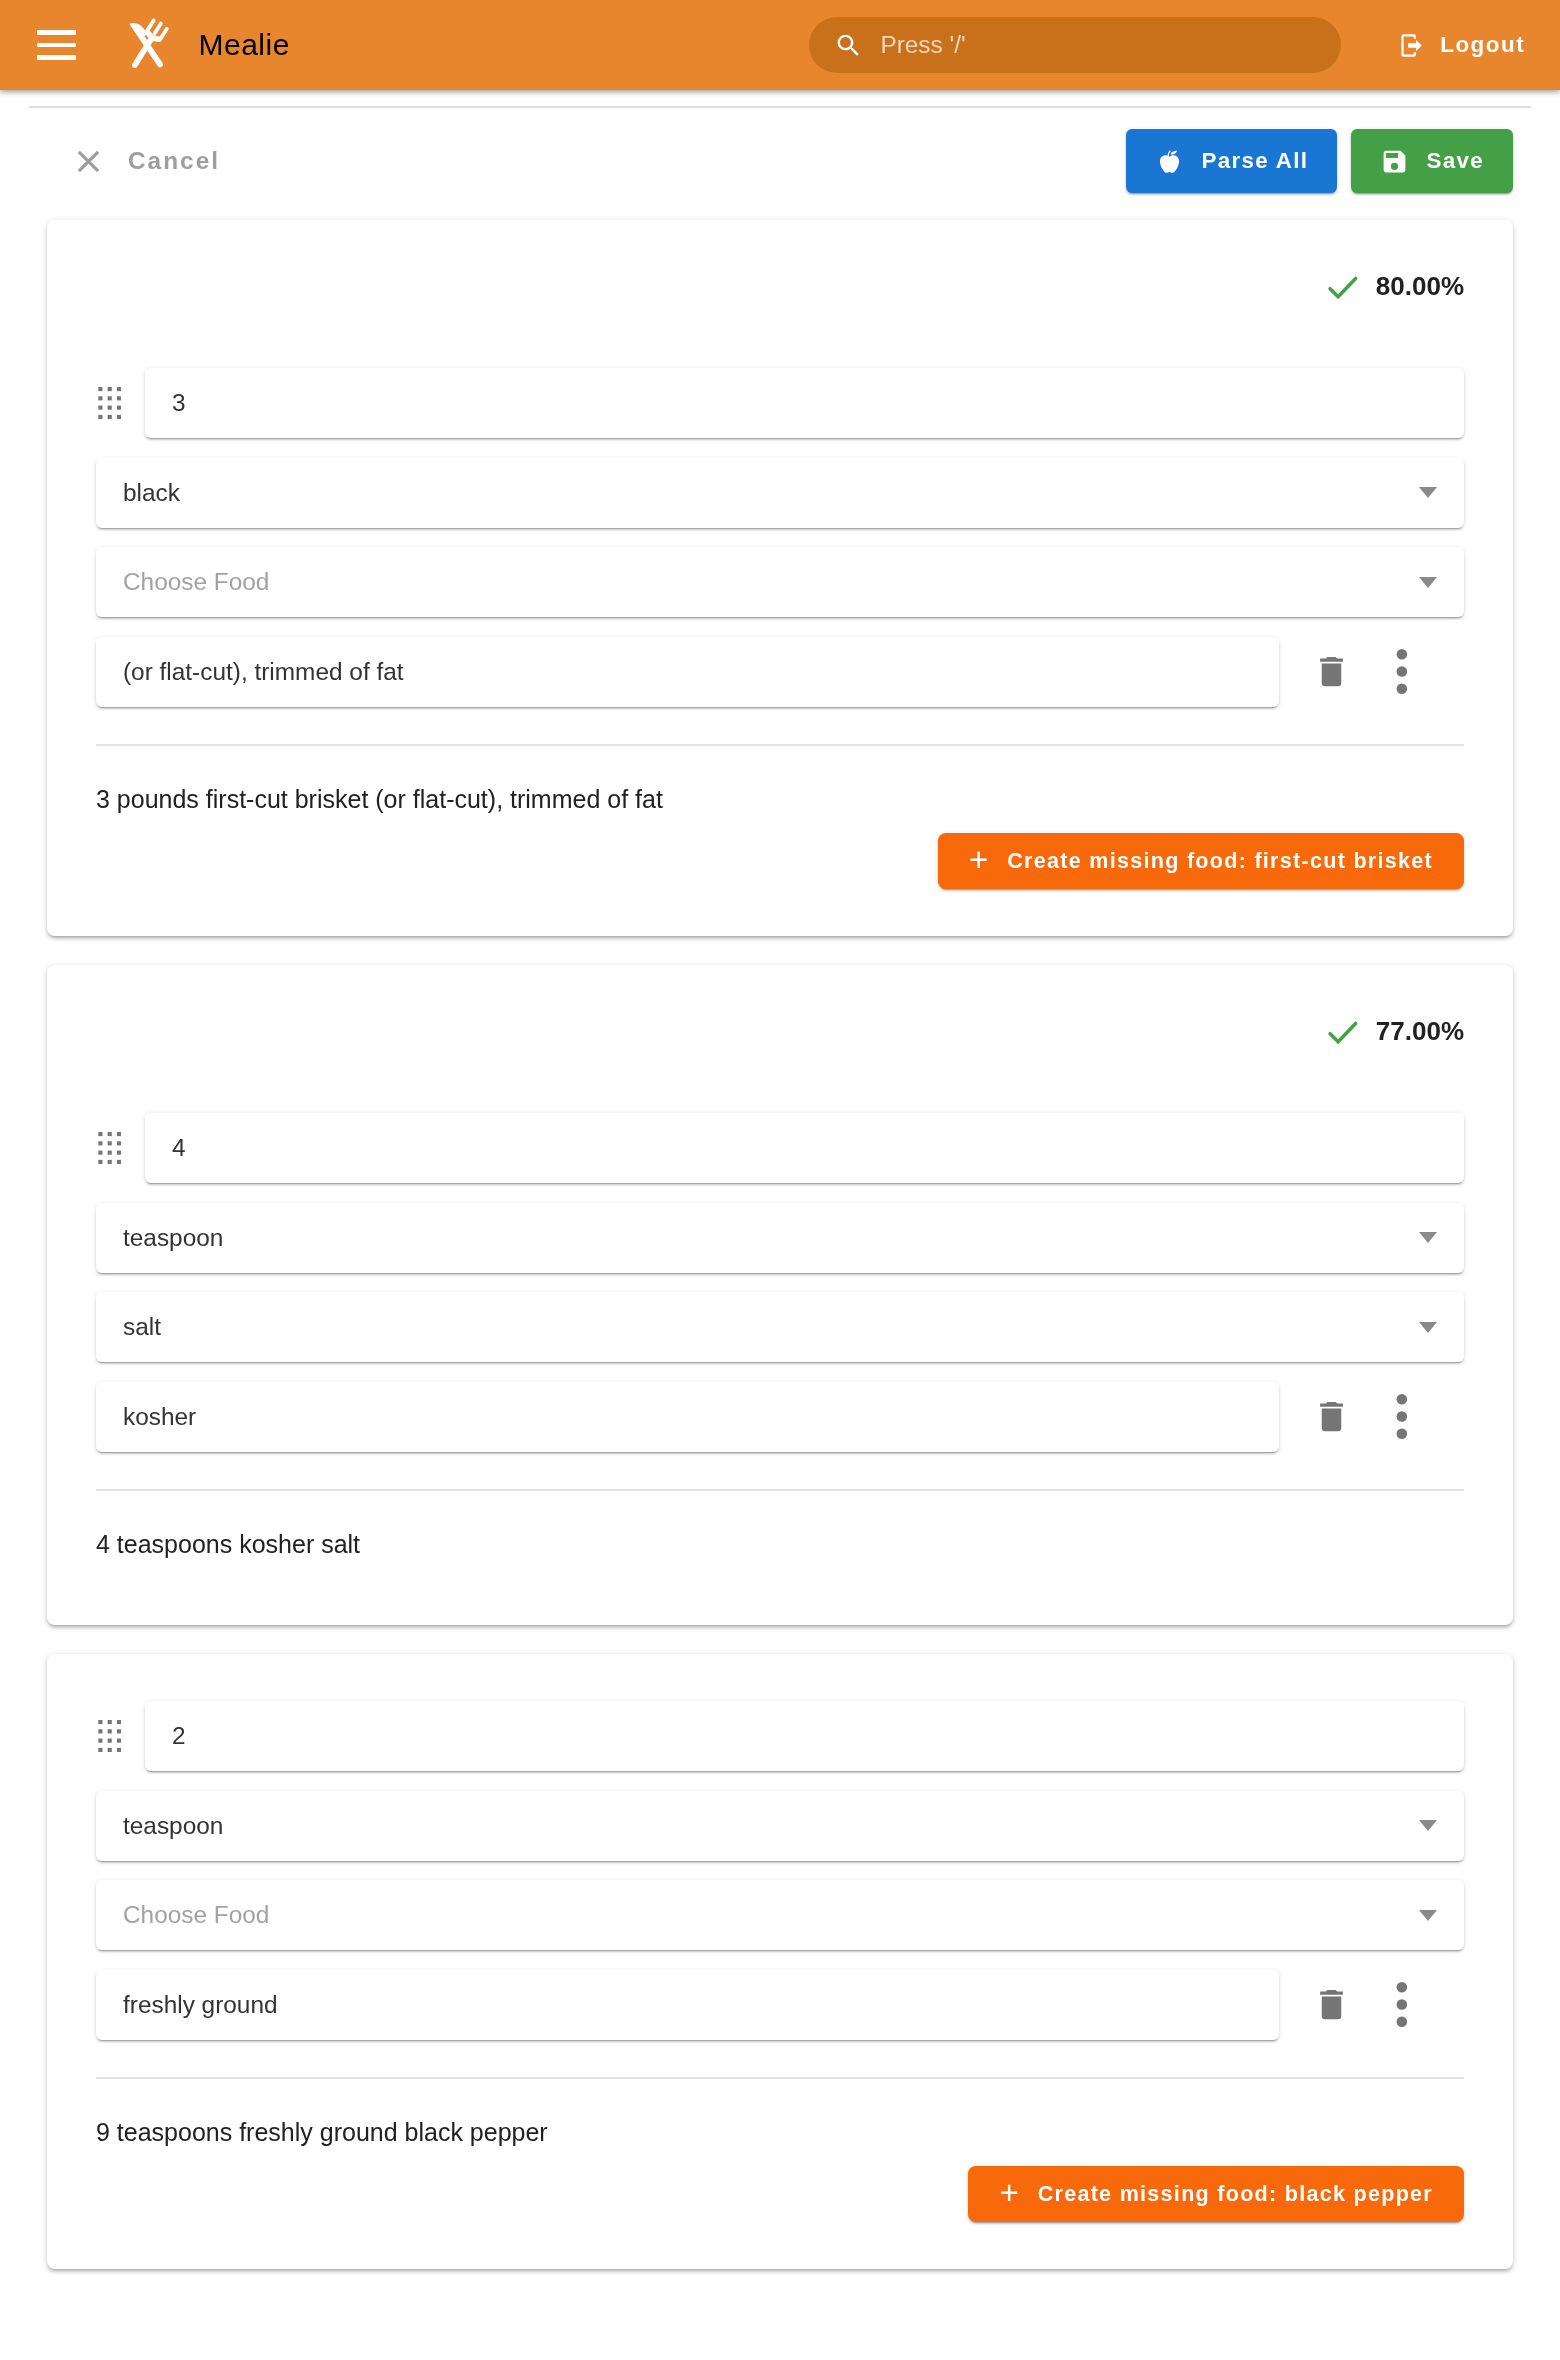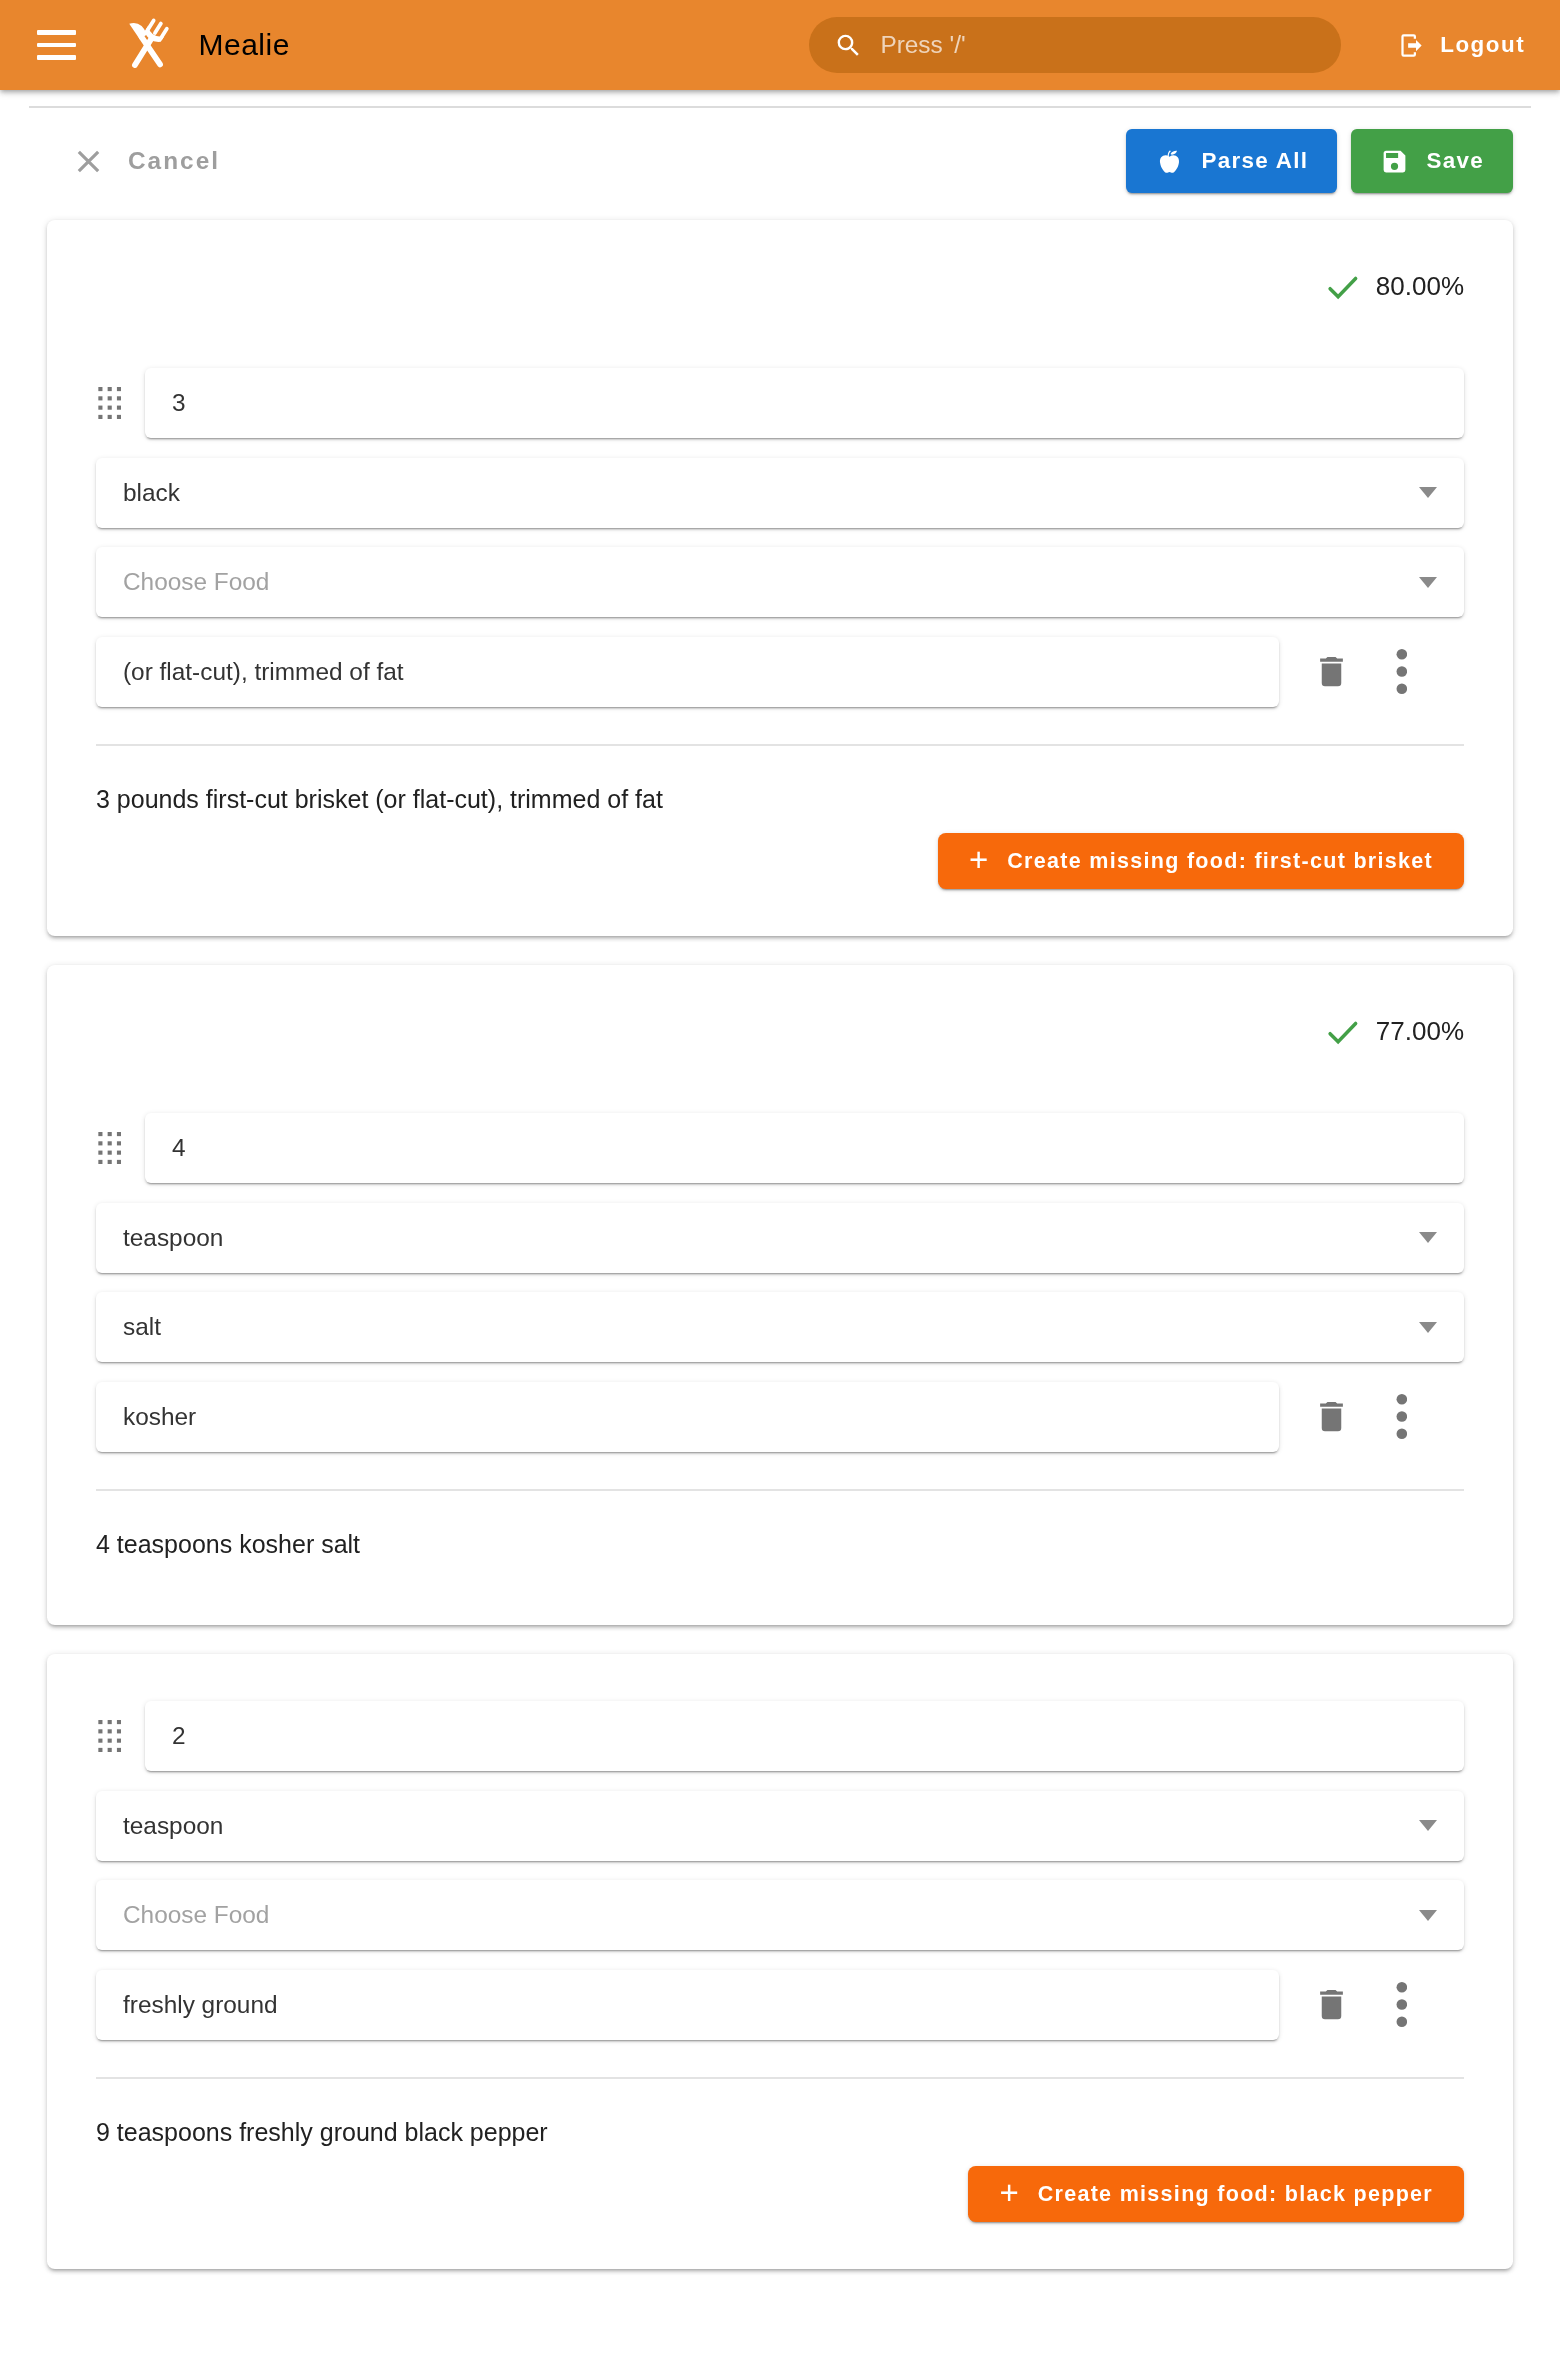--- a/index.html
+++ b/index.html
@@ -32,21 +32,21 @@
     font-family:inherit; font-size:22.4px; font-weight:bold; letter-spacing:1.3px; height:64px;
     padding:0 29px; border-radius:5.9px;
     box-shadow:0 2.9px 1px -2px rgba(0,0,0,.2),0 2px 2px 0 rgba(0,0,0,.14),0 1px 4.9px 0 rgba(0,0,0,.12); }
   .btn-blue { background:#1976D2; }
   .btn-green { background:#43A047; }
   .btn-orange { background:#F7690B; height:56px; border-radius:7.8px; padding:0 31px; font-size:21.5px; }
 
   
   .card { margin:0 47px 29px; background:#fff; border-radius:7.8px; padding:47px 49px 47px 49px;
     box-shadow:0 2.9px 2.9px -2px rgba(0,0,0,.2),0 2.9px 3.9px 0 rgba(0,0,0,.14),0 1px 7.8px 0 rgba(0,0,0,.12); }
-  .conf-row { display:flex; justify-content:flex-end; align-items:center; gap:15.6px; height:39px; margin-bottom:62px; }
+  .conf-row { display:flex; justify-content:flex-end; align-items:center; gap:15.6px; height:39px; margin-bottom:62px;font-weight:bold; }
   .conf-row .pct { font-size:26px; color:#212121; }
 
   .qty-row { display:flex; align-items:center; gap:21.5px; margin-bottom:19.5px; }
   .handle { flex:0 0 auto; display:flex; cursor:grab; padding:2px; }
 
   .field { height:70px; background:#fff; border:none; border-radius:5.9px; width:100%;
     display:flex; align-items:center; padding:0 27px; font-size:24.4px; color:#333; font-family:inherit;
     box-shadow:0 2.9px 1px -2px rgba(0,0,0,.2),0 2px 2px 0 rgba(0,0,0,.14),0 1px 4.9px 0 rgba(0,0,0,.12); }
   input.field { outline:none; }
   .select { cursor:pointer; margin-bottom:19.5px; justify-content:space-between; }

